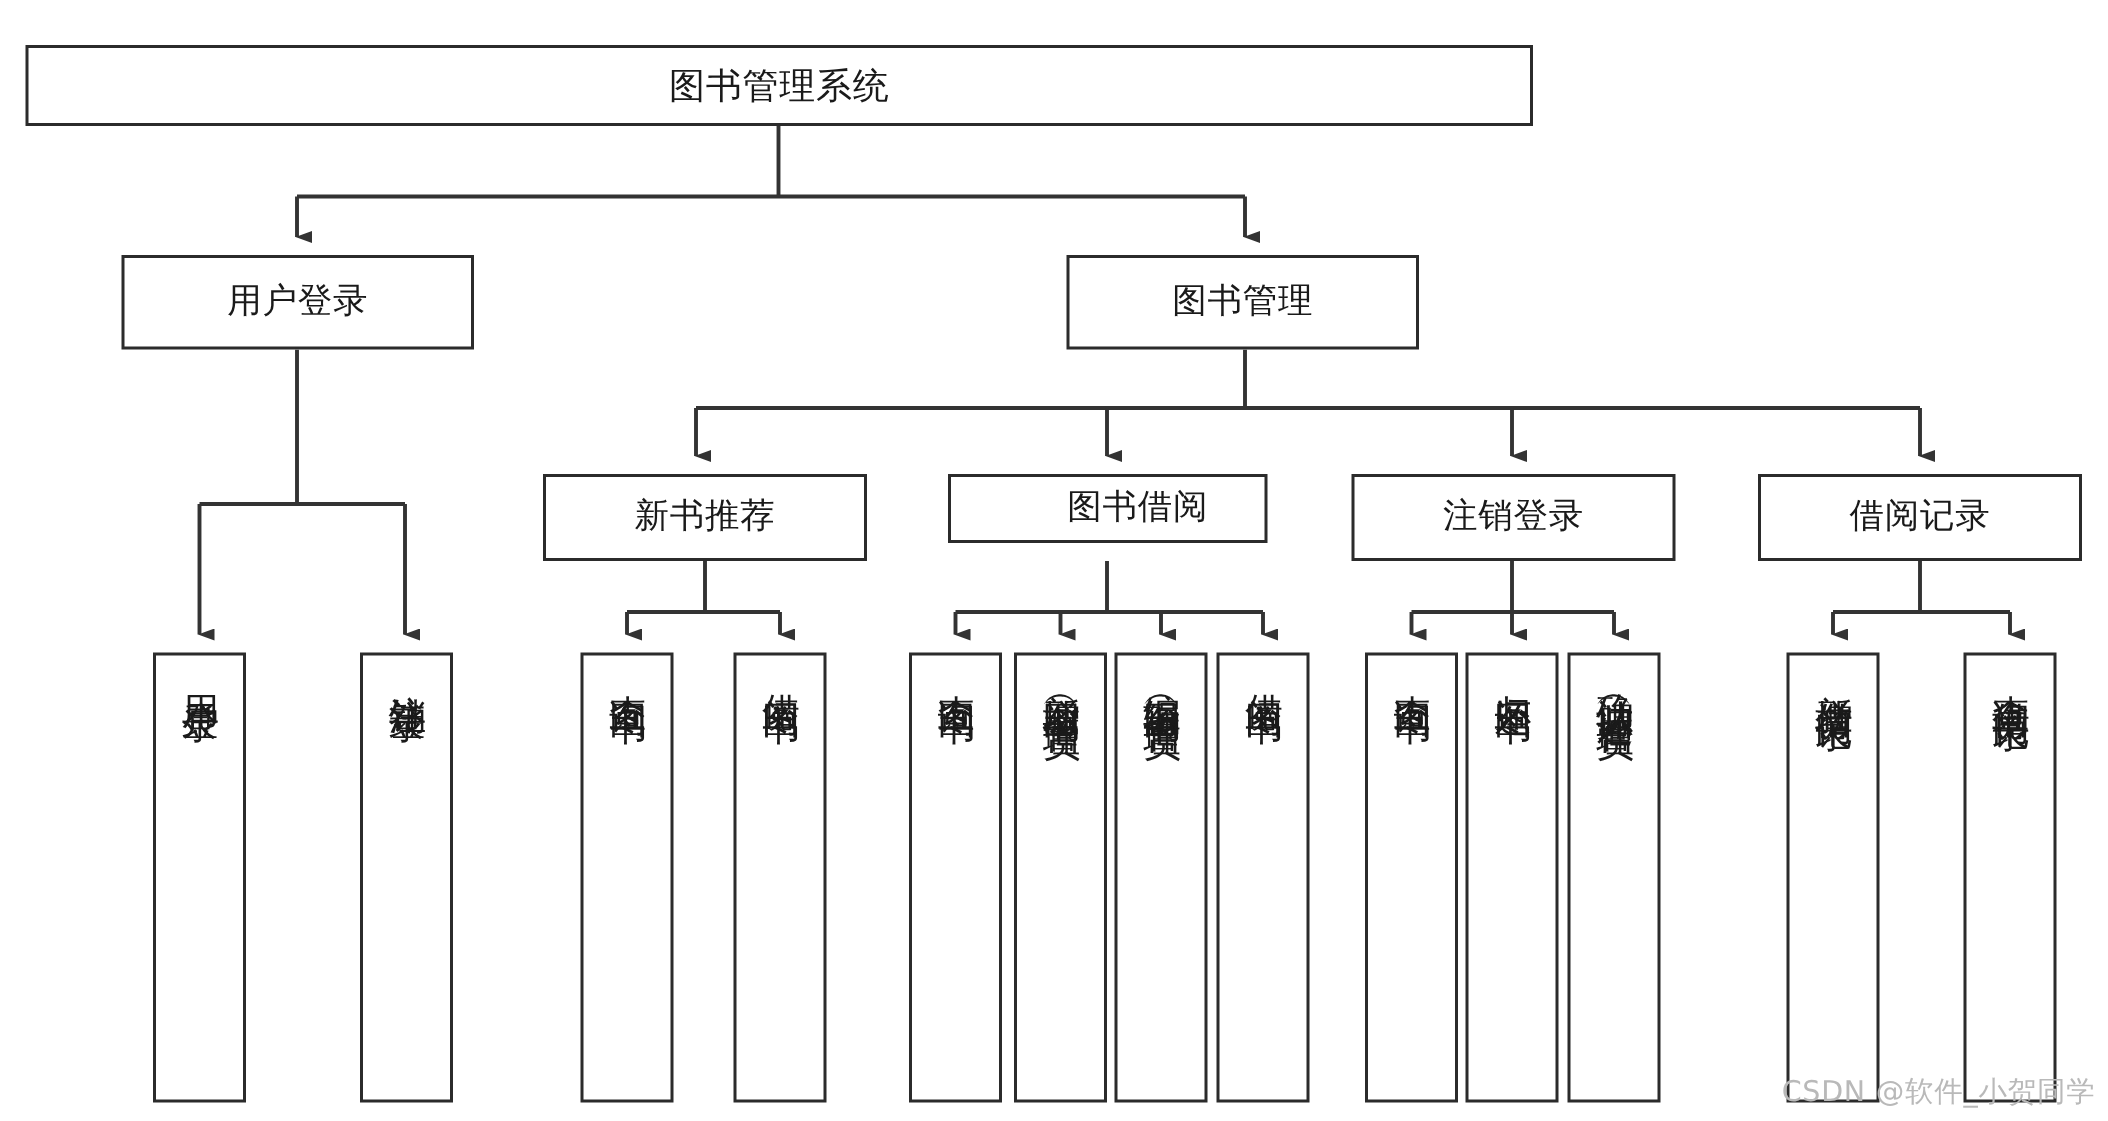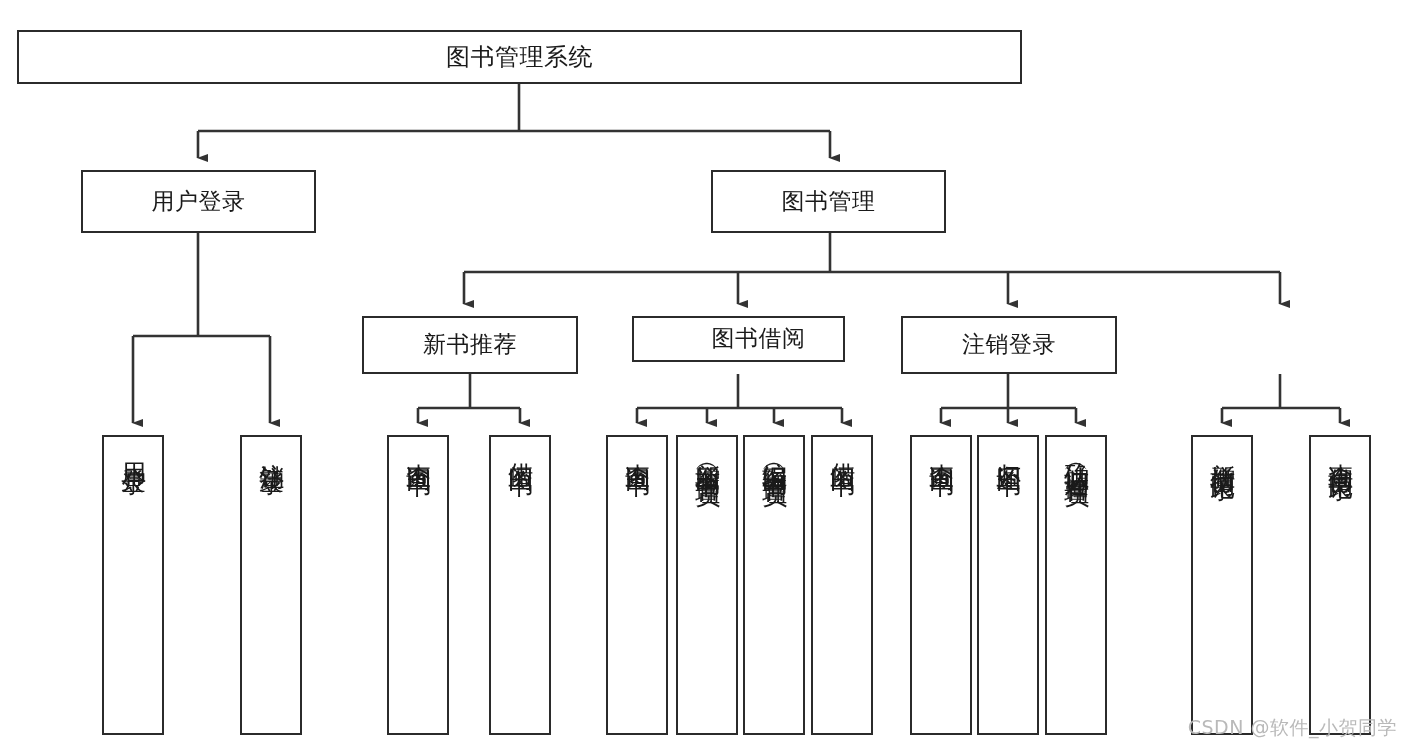--- a/index.html
+++ b/index.html
@@ -144,20 +144,23 @@
 
   <div class="node horiz" style="left:362px; top:316px; width:216px; height:58px;">
     <span class="node-label">新书推荐</span>
   </div>
   <div class="node horiz" style="left:632px; top:316px; width:213px; height:46px;padding-left:40px;">
     <span class="node-label">图书借阅</span>
   </div>
   <div class="node horiz" style="left:901px; top:316px; width:216px; height:58px;">
     <span class="node-label">注销登录</span>
   </div>
+  <div class="node horiz" style="left:1172px; top:316px; width:216px; height:58px;">
+    <span class="node-label">借阅记录</span>
+  </div>
 
   <div class="node leaf" style="left:102px; top:435px; width:62px; height:300px;">
     <span class="node-label">用户登录</span>
   </div>
   <div class="node leaf" style="left:240px; top:435px; width:62px; height:300px;">
     <span class="node-label">注销登录</span>
   </div>
 
   <div class="node leaf" style="left:387px; top:435px; width:62px; height:300px;">
     <span class="node-label">查询图书</span>

